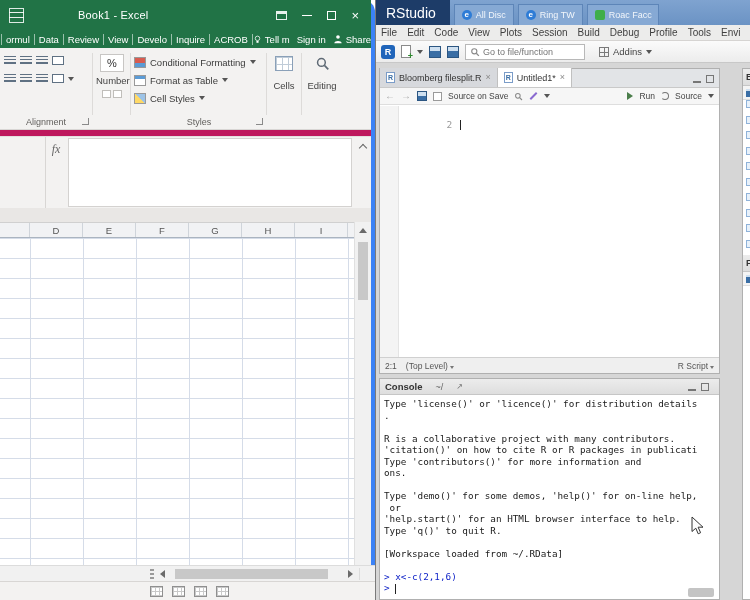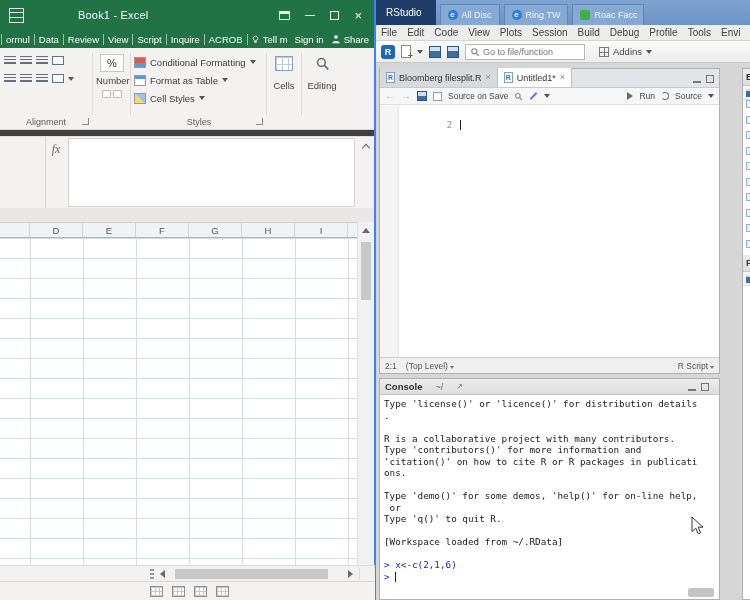--- a/index.html
+++ b/index.html
@@ -1,20 +1,20 @@
 <!DOCTYPE html>
 <html><head>
 <meta charset="utf-8">
 <style>
   * { margin:0; padding:0; box-sizing:border-box; }
   body { font-family:"Liberation Sans", sans-serif; background:#fff; }
   #screen { position:relative; width:750px; height:600px; overflow:hidden; background:#fff; }
 
   
-  #excel { position:absolute; left:0; top:0; width:375px; height:600px; background:#404040; border-right:1px solid #3b82f6; }
+  #excel { position:absolute; left:0; top:0; width:375px; height:600px; background:#be185d; border-right:4px solid #3b82f6;border-radius:12px; }
 
   .xl-titlebar { position:absolute; left:0; top:0; width:100%; height:30px; background:#217346; color:#fff; display:flex; align-items:center; }
   .xl-logo { width:15px; height:15px; margin-left:9px; border:1px solid rgba(255,255,255,.85);
              background:linear-gradient(to bottom, transparent 3px, rgba(255,255,255,.9) 3px 4px, transparent 4px 8px, rgba(255,255,255,.9) 8px 9px, transparent 9px); }
   .xl-title { margin-left:54px; font-size:11px; letter-spacing:.2px; }
   .xl-winctrls { margin-left:auto; display:flex; align-items:center; gap:15px; margin-right:12px; }
   .ctrl-ribbon { width:11px; height:9px; border:1px solid rgba(255,255,255,.9); border-top-width:3px; }
   .ctrl-min { width:10px; height:1px; background:#fff; }
   .ctrl-restore { width:9px; height:9px; border:1px solid #fff; }
   .ctrl-close { font-size:13px; line-height:13px; }
@@ -84,21 +84,21 @@
 
   .xl-status { position:absolute; left:0; top:581px; width:375px; height:19px; background:#f3f2f1; border-top:1px solid #d8d6d4; display:flex; align-items:center; gap:9px; padding-left:150px; }
   .mini-grid { width:13px; height:11px; border:1px solid #8f8f8f; background-color:#fff;
                background-image:linear-gradient(to right,#c9c9c9 1px,transparent 1px),linear-gradient(to bottom,#c9c9c9 1px,transparent 1px);
                background-size:4px 100%, 100% 4px; }
 
   
   #rstudio { position:absolute; left:375px; top:0; width:375px; height:600px; background:#d6d6d6; border-left:1px solid #7a7a7a; }
 
   .rs-tabstrip { position:absolute; left:0; top:0; width:100%; height:25px; background:linear-gradient(#7fa3d0,#6b93c4); display:flex; align-items:flex-end; overflow:hidden; }
-  .ws-tab-active { height:25px; background:#1d3c68; color:#fff; font-size:10px; display:flex; align-items:center; padding:0 14px 0 10px; }
+  .ws-tab-active { height:25px; background:#1d3c68; color:#fff; font-size:14px; display:flex; align-items:center; padding:0 14px 0 10px; }
   .ws-tab { height:21px; background:#86a9d4; border:1px solid #5d85b8; border-bottom:none; color:#f2f6fb; font-size:9px; display:flex; align-items:center; gap:4px; padding:0 7px; margin-left:4px; max-width:72px; white-space:nowrap; overflow:hidden; }
   .ie-icon { width:10px; height:10px; min-width:10px; border-radius:50%; background:#2e7cd6; color:#fff; font-size:8px; line-height:10px; text-align:center; font-weight:bold; }
   .green-icon { width:10px; height:10px; min-width:10px; background:#3fae49; border-radius:2px; }
 
   .rs-menubar { position:absolute; left:0; top:25px; width:100%; height:16px; background:#ececeb; border-bottom:1px solid #d6d4d2; display:flex; align-items:center; font-size:10px; color:#3f3f3f; }
   .menu-item { padding:0 5px; }
 
   .rs-toolbar { position:absolute; left:0; top:41px; width:100%; height:22px; background:linear-gradient(#fbfbfb,#ececec); border-bottom:1px solid #c8c8c8; display:flex; align-items:center; gap:6px; padding:0 5px; }
   .r-logo { width:14px; height:14px; border-radius:3px; background:#2065ba; color:#fff; font-size:9px; font-weight:bold; text-align:center; line-height:14px; }
   .page-icon { width:10px; height:13px; border:1px solid #8a8a8a; background:#fff; position:relative; }
@@ -179,21 +179,21 @@
         <span class="ctrl-restore"></span>
         <span class="ctrl-close">×</span>
       </span>
     </div>
 
     <div class="xl-tabs">
       <span class="xl-tab">ormul</span>
       <span class="xl-tab">Data</span>
       <span class="xl-tab">Review</span>
       <span class="xl-tab">View</span>
-      <span class="xl-tab">Script</span>
+      <span class="xl-tab">Develo</span>
       <span class="xl-tab">Inquire</span>
       <span class="xl-tab">ACROB</span>
       <span class="xl-tabs-right">
         <span class="tellme">
           <svg width="9" height="9" viewBox="0 0 12 12">
               <circle cx="6" cy="4.5" r="3" fill="none" stroke="#fff" stroke-width="1"></circle>
               <rect x="4.6" y="8" width="2.8" height="2.4" fill="#fff"></rect>
             </svg>
           <span>Tell m</span>
         </span>
@@ -437,26 +437,27 @@
         <span class="pane-ctrls" style="padding-bottom:0">
           <span class="pc-min"></span>
           <span class="pc-max"></span>
         </span>
       </div>
       <div class="con-body">
         <div class="cline">Type 'license()' or 'licence()' for distribution details</div>
         <div class="cline">.</div>
         <div class="cline"></div>
         <div class="cline">R is a collaborative project with many contributors.</div>
+        <div class="cline">'citation()' on how to cite R or R packages in publicati</div>
         <div class="cline">Type 'contributors()' for more information and</div>
-        <div class="cline">'citation()' on how to cite R or R packages in publicati</div>
         <div class="cline">ons.</div>
         <div class="cline"></div>
         <div class="cline">Type 'demo()' for some demos, 'help()' for on-line help,</div>
         <div class="cline"> or</div>
+        <div class="cline">'help.start()' for an HTML browser interface to help.</div>
         <div class="cline">Type 'q()' to quit R.</div>
         <div class="cline"></div>
         <div class="cline">[Workspace loaded from ~/.RData]</div>
         <div class="cline"></div>
         <div class="cline input">&gt; x&lt;-c(2,1,6)</div>
         <div class="cline input"><span>&gt; </span><span class="caret"></span></div>
         <div class="con-thumb"></div>
       </div>
     </div>
 

